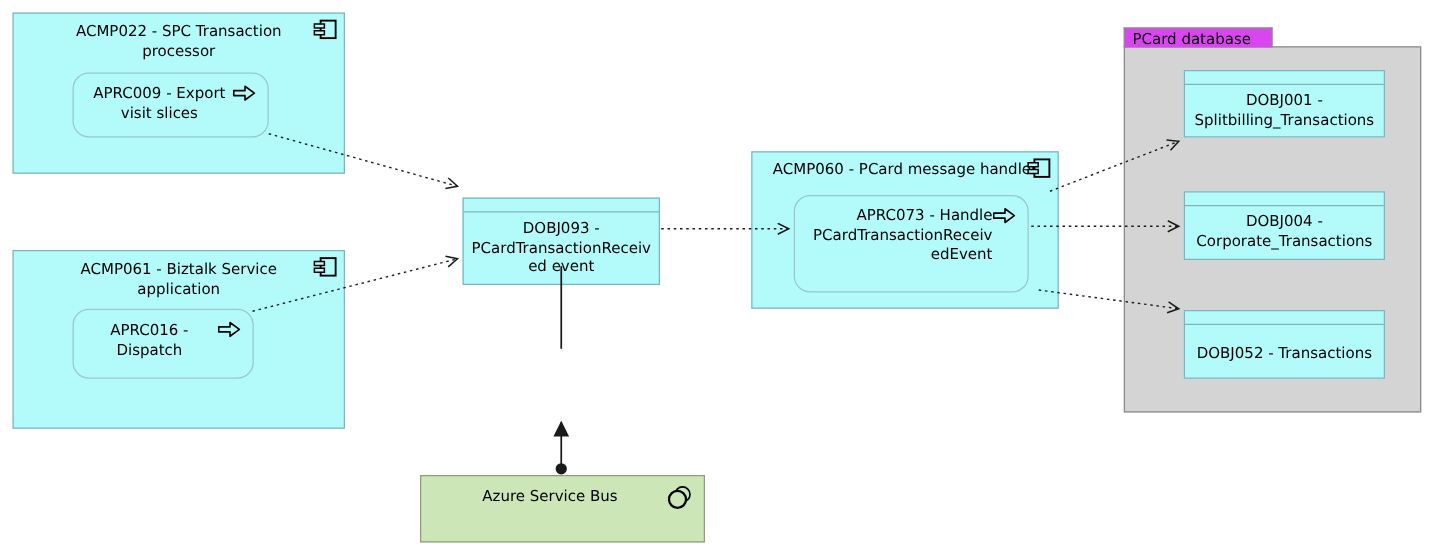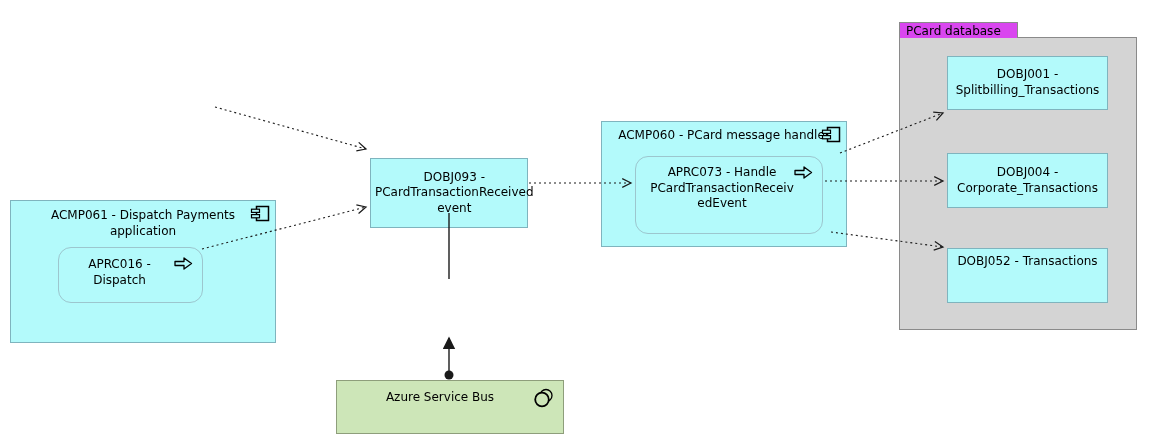--- a/index.html
+++ b/index.html
@@ -9,44 +9,62 @@
     font-family:"DejaVu Sans","Liberation Sans",sans-serif;
     font-size:12px; line-height:1.3; color:#000; overflow:hidden;
   }
   .node { position:absolute; }
   .comp { background:#B3FAFB; border:1.5px solid #7FB4BE; }
   .comp-title { margin:7px auto 0 auto; text-align:center; overflow-wrap:break-word; }
   .comp-icon { position:absolute; top:4px; right:5px; }
   .proc { position:absolute; background:#B3FAFB; border:1px solid #9CC6CE; border-radius:13px; }
   .proc-label { text-align:center; overflow-wrap:break-word; }
   .proc-icon { position:absolute; top:9px; right:9px; }
-  .obj { background:#B3FAFB; border:1.5px solid #7FB4BE; display:flex; flex-direction:row; }
+  .obj { background:#B3FAFB; border:1.5px solid #7FB4BE; display:flex; flex-direction:column; }
   .obj-strip { height:11px; border-bottom:1px solid #7FB4BE; flex:none; }
   .obj-label { flex:1; display:flex; align-items:center; justify-content:center;
                text-align:center; padding:2px 4px; overflow-wrap:break-word; }
   .obj-label > span { width:100%; overflow-wrap:break-word; }
   .pkg-tab { background:#d946ef; border:1.5px solid #8A8A8A; border-bottom:none;
              padding:1px 6px 0 6px; z-index:2; }
   .pkg-body { background:#D4D4D4; border:1.5px solid #8A8A8A; z-index:1; }
   .obj.in-pkg { z-index:3; }
   .green-box { background:#CDE6B8; border:1.5px solid #8E9E7B; }
   .note-text { position:absolute; left:0; top:6px; width:100%; text-align:center;
                overflow-wrap:break-word; padding:0 3px; }
   .asb-label { margin-top:9px; text-align:center; padding-right:20px; }
   .asb-icon { position:absolute; top:7px; right:9px; }
   .edges { position:absolute; left:0; top:0; z-index:10; pointer-events:none; }
 </style>
 </head>
 <body>
 
 <div class="canvas">
 
+  <div class="node comp" style="left:10px;top:10px;width:266px;height:129px;">
+    <div class="comp-title" style="width:205px;">ACMP022 - SPC Transaction processor</div>
+    <span class="comp-icon">
+      <svg width="20" height="17" viewBox="0 0 20 17">
+        <rect x="6.5" y="1.5" width="12" height="14" fill="none" stroke="#000" stroke-width="1.5"></rect>
+        <rect x="1.5" y="4.2" width="8" height="3.2" fill="#B3FAFB" stroke="#000" stroke-width="1.2"></rect>
+        <rect x="1.5" y="9.6" width="8" height="3.2" fill="#B3FAFB" stroke="#000" stroke-width="1.2"></rect>
+      </svg>
+    </span>
+    <div class="proc" style="left:47px;top:47px;width:157px;height:52px;">
+      <span class="proc-icon">
+        <svg width="19" height="13" viewBox="0 0 19 13">
+          <path d="M1 4.5 H10 V1 L17.5 6.5 L10 12 V8.5 H1 z" fill="none" stroke="#000" stroke-width="1.3" stroke-linejoin="round"></path>
+        </svg>
+      </span>
+      <div class="proc-label" style="padding:8px 28px 4px 10px;">APRC009 - Export visit slices</div>
+    </div>
+  </div>
 
   <div class="node comp" style="left:10px;top:200px;width:266px;height:143px;">
-    <div class="comp-title" style="width:210px;">ACMP061 - Dispatch Payments application</div>
+    <div class="comp-title" style="width:210px;">ACMP061 - Biztalk Service application</div>
     <span class="comp-icon">
       <svg width="20" height="17" viewBox="0 0 20 17">
         <rect x="6.5" y="1.5" width="12" height="14" fill="none" stroke="#000" stroke-width="1.5"></rect>
         <rect x="1.5" y="4.2" width="8" height="3.2" fill="#B3FAFB" stroke="#000" stroke-width="1.2"></rect>
         <rect x="1.5" y="9.6" width="8" height="3.2" fill="#B3FAFB" stroke="#000" stroke-width="1.2"></rect>
       </svg>
     </span>
     <div class="proc" style="left:47px;top:46px;width:145px;height:56px;">
       <span class="proc-icon">
         <svg width="19" height="13" viewBox="0 0 19 13">
@@ -72,21 +90,21 @@
         <rect x="1.5" y="4.2" width="8" height="3.2" fill="#B3FAFB" stroke="#000" stroke-width="1.2"></rect>
         <rect x="1.5" y="9.6" width="8" height="3.2" fill="#B3FAFB" stroke="#000" stroke-width="1.2"></rect>
       </svg>
     </span>
     <div class="proc" style="left:33px;top:34px;width:188px;height:78px;">
       <span class="proc-icon">
         <svg width="19" height="13" viewBox="0 0 19 13">
           <path d="M1 4.5 H10 V1 L17.5 6.5 L10 12 V8.5 H1 z" fill="none" stroke="#000" stroke-width="1.3" stroke-linejoin="round"></path>
         </svg>
       </span>
-      <div class="proc-label" style="padding:8px 28px 4px 14px;">APRC073 - Handle PCardTransactionReceivedEvent</div>
+      <div class="proc-label" style="padding:8px 28px 4px 14px;text-align:right;">APRC073 - Handle PCardTransactionReceivedEvent</div>
     </div>
   </div>
 
   <div class="node pkg-tab" style="left:899px;top:22px;width:119px;height:16px;">
     <span>PCard database</span>
   </div>
   <div class="node pkg-body" style="left:899px;top:37px;width:238px;height:293px;"></div>
 
   <div class="node obj in-pkg" style="left:947px;top:56px;width:161px;height:54px;">
     <div class="obj-strip"></div>
@@ -97,21 +115,21 @@
 
   <div class="node obj in-pkg" style="left:947px;top:153px;width:161px;height:55px;">
     <div class="obj-strip"></div>
     <div class="obj-label">
         <span>DOBJ004 - Corporate_Transactions</span>
       </div>
   </div>
 
   <div class="node obj in-pkg" style="left:947px;top:248px;width:161px;height:55px;">
     <div class="obj-strip"></div>
-    <div class="obj-label" style="align-items:flex-start;padding-top:5px;">
+    <div class="obj-label" style="align-items:center;padding-top:5px;">
         <span>DOBJ052 - Transactions</span>
       </div>
   </div>
 
 
   <div class="node green-box" style="left:336px;top:380px;width:228px;height:54px;">
     <div class="asb-label">Azure Service Bus</div>
     <span class="asb-icon">
       <svg width="21" height="21" viewBox="0 0 21 21">
         <circle cx="13" cy="7.5" r="6" fill="none" stroke="#000" stroke-width="1.3"></circle>

